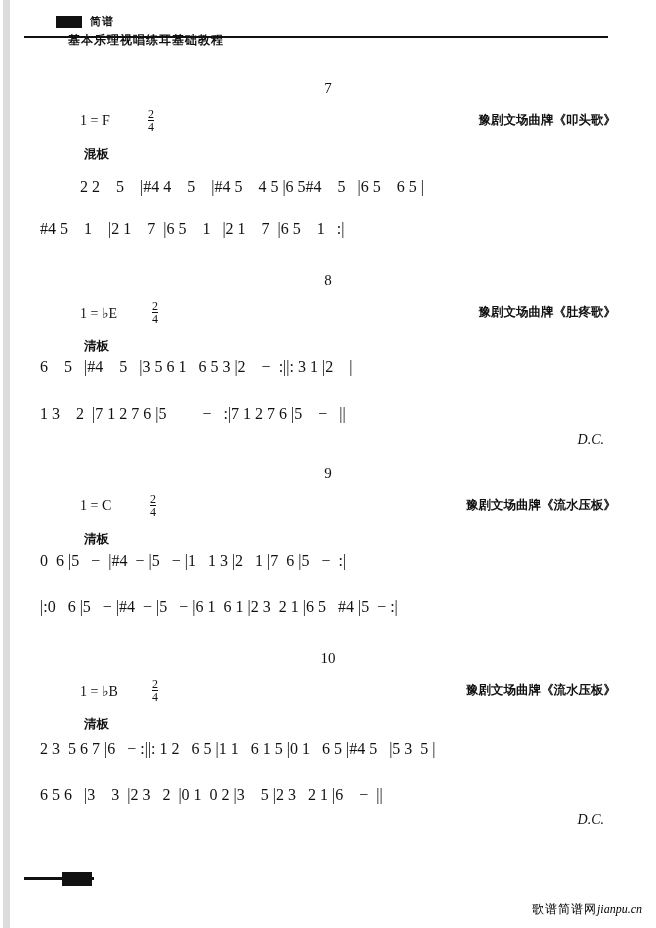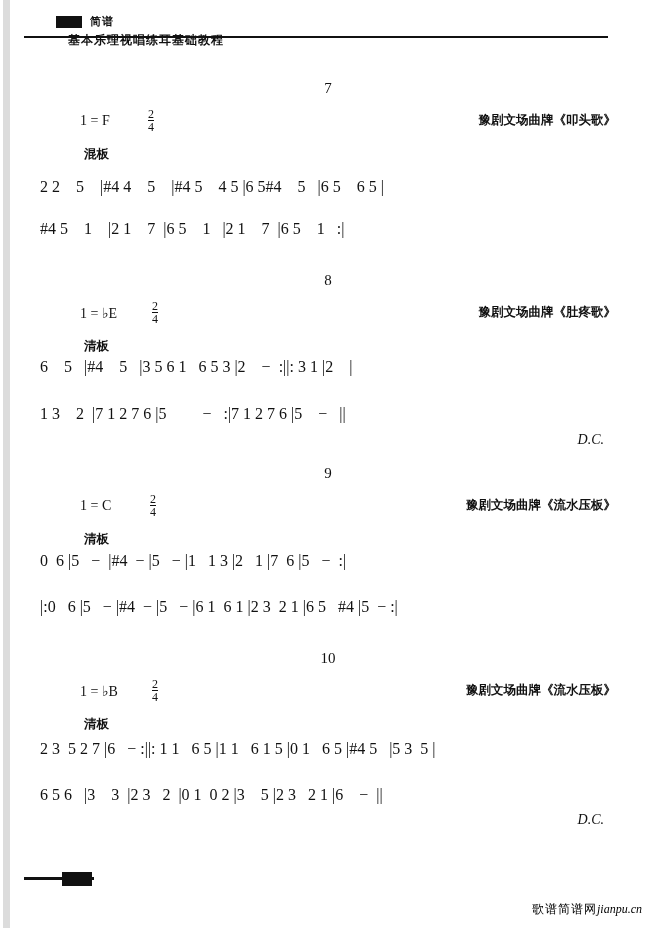--- a/index.html
+++ b/index.html
@@ -107,21 +107,21 @@
 
   <div class="section">
     <div class="sec-num" style="top:80px;">7</div>
     <div class="keysig" style="left:80px;top:113px;">1 = F</div>
     <div class="meter" style="left:148px;top:108px;">
       <span class="num">2</span>
       <span class="den">4</span>
     </div>
     <div class="source" style="top:112px;">豫剧文场曲牌《叩头歌》</div>
     <div class="tempo" style="left:84px;top:146px;">混板</div>
-    <div class="staffline" style="top:178px;">2 2    5    |#4 4    5    |#4 5    4 5 |6 5#4    5   |6 5    6 5 |</div>
+    <div class="staffline" style="top:178px;margin-left:40px;">2 2    5    |#4 4    5    |#4 5    4 5 |6 5#4    5   |6 5    6 5 |</div>
     <div class="staffline" style="top:220px;">#4 5    1    |2 1    7  |6 5    1   |2 1    7  |6 5    1   :|</div>
   </div>
 
   <div class="section">
     <div class="sec-num" style="top:272px;">8</div>
     <div class="keysig" style="left:80px;top:305px;">1 = ♭E</div>
     <div class="meter" style="left:152px;top:300px;">
       <span class="num">2</span>
       <span class="den">4</span>
     </div>
@@ -147,21 +147,21 @@
 
   <div class="section">
     <div class="sec-num" style="top:650px;">10</div>
     <div class="keysig" style="left:80px;top:683px;">1 = ♭B</div>
     <div class="meter" style="left:152px;top:678px;">
       <span class="num">2</span>
       <span class="den">4</span>
     </div>
     <div class="source" style="top:682px;">豫剧文场曲牌《流水压板》</div>
     <div class="tempo" style="left:84px;top:716px;">清板</div>
-    <div class="staffline" style="top:740px;">2 3  5 2 7 |6   − :||: 1 1   6 5 |1 1   6 1 5 |0 1   6 5 |#4 5   |5 3  5 |</div>
+    <div class="staffline" style="top:740px;">2 3  5 6 7 |6   − :||: 1 2   6 5 |1 1   6 1 5 |0 1   6 5 |#4 5   |5 3  5 |</div>
     <div class="staffline" style="top:786px;">6 5 6   |3    3  |2 3   2  |0 1  0 2 |3    5 |2 3   2 1 |6    −  ||</div>
     <div class="dc" style="right:52px;top:812px;">D.C.</div>
   </div>
 
   <div class="footer-mark">
     <div class="bar"></div>
     <div class="blk"></div>
   </div>
   <div class="footer-site">
     <span class="cn">歌谱简谱网</span><span class="en">jianpu.cn</span>

